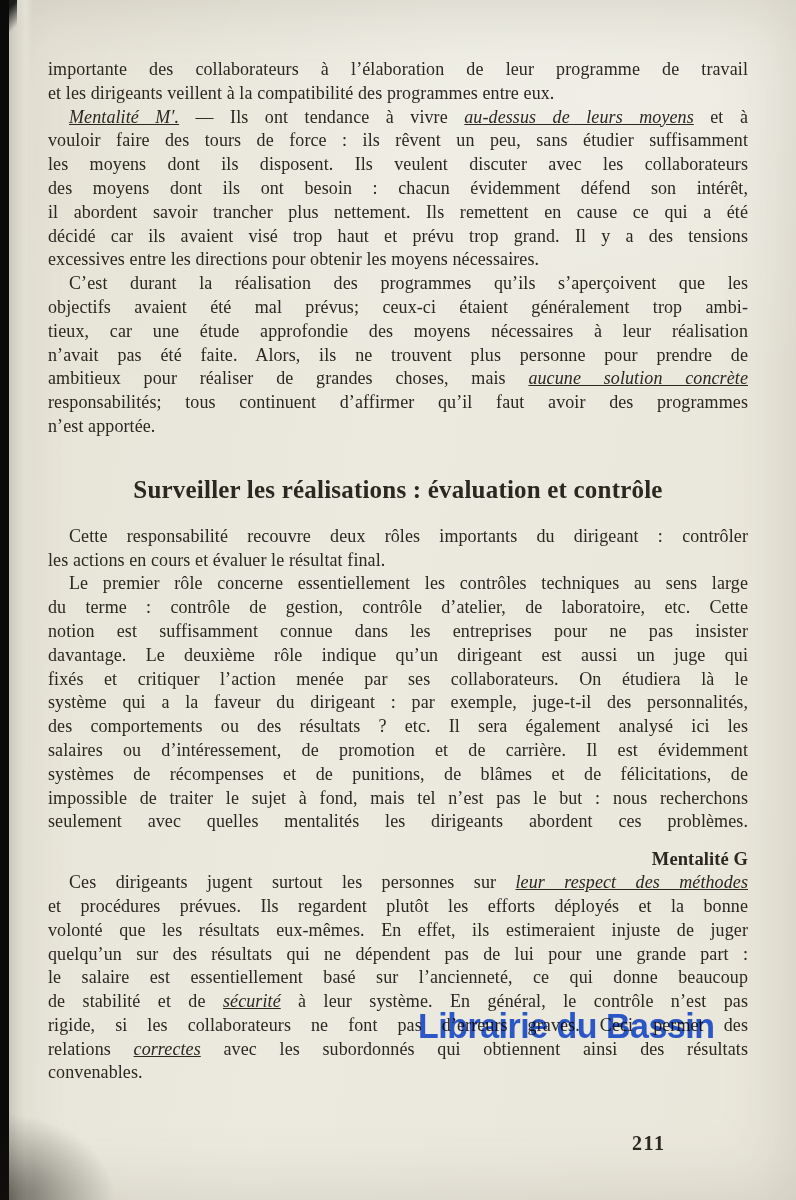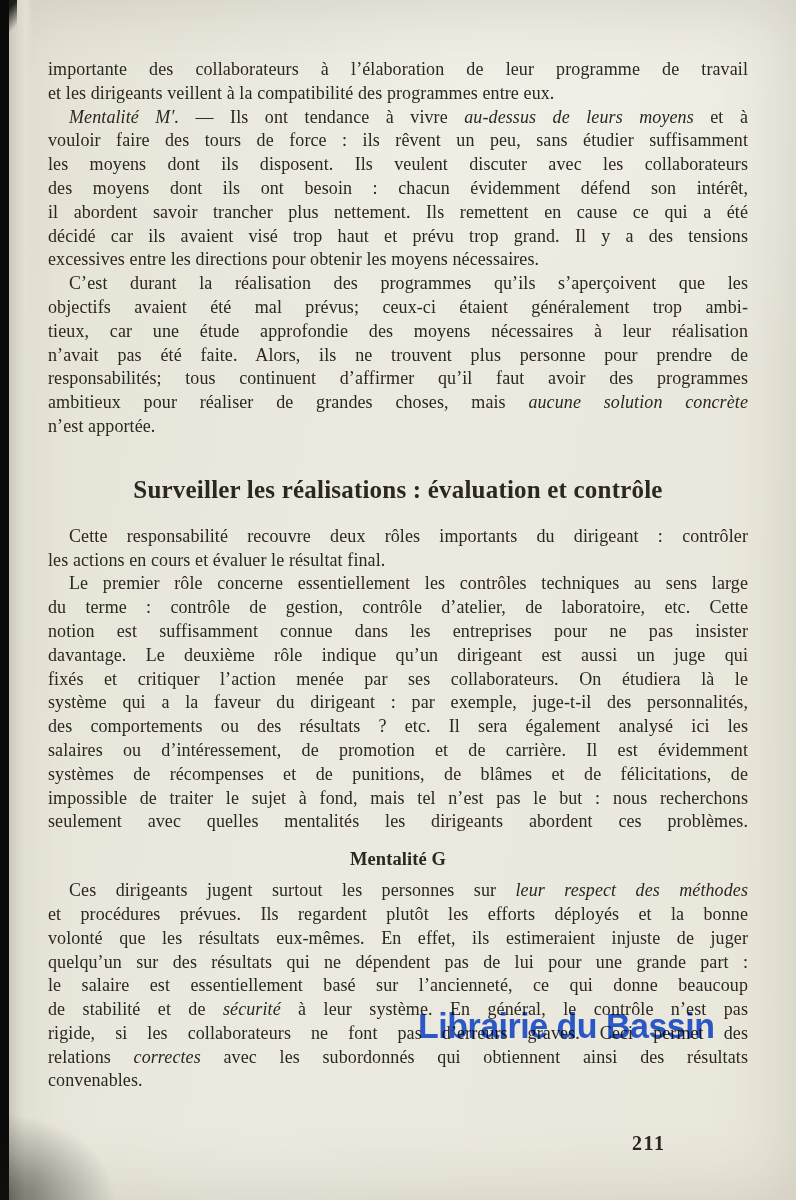--- a/index.html
+++ b/index.html
@@ -51,31 +51,31 @@
     text-align:justify;
     -moz-text-align-last:justify;
     text-align-last:justify;
     white-space:normal;
   }
   .line.final{
     -moz-text-align-last:left;
     text-align-last:left;
   }
   .line.indent{padding-left:21px;}
-  em{font-style:italic;}
+  em{font-style:italic;text-decoration:underline;}
   .heading{
     font-size:25px;line-height:34px;font-weight:bold;
     margin-top:34px;margin-bottom:18px;
     letter-spacing:0.2px;
     text-align:center;
   }
   .subheading{
     font-size:18.5px;line-height:24px;font-weight:bold;
-    margin-top:13px;margin-bottom:8px;
-    text-align:center;
+    margin-top:13px;
+    text-align:right;
   }
   .watermark{
     position:absolute;left:418px;top:1005px;z-index:9;
     font-family:"Liberation Sans","DejaVu Sans",sans-serif;
     font-weight:bold;
     font-size:35px;line-height:42px;
     letter-spacing:-0.5px;
     color:var(--watermark);
     mix-blend-mode:multiply;
     opacity:0.93;
@@ -109,22 +109,22 @@
         <div class="line"><span>des moyens dont ils ont besoin : chacun évidemment défend son intérêt,</span></div>
         <div class="line"><span>il abordent savoir trancher plus nettement. Ils remettent en cause ce qui a été</span></div>
         <div class="line"><span>décidé car ils avaient visé trop haut et prévu trop grand. Il y a des tensions</span></div>
         <div class="line final"><span>excessives entre les directions pour obtenir les moyens nécessaires.</span></div>
       </div>
       <div class="para">
         <div class="line indent"><span>C’est durant la réalisation des programmes qu’ils s’aperçoivent que les</span></div>
         <div class="line"><span>objectifs avaient été mal prévus; ceux-ci étaient généralement trop ambi-</span></div>
         <div class="line"><span>tieux, car une étude approfondie des moyens nécessaires à leur réalisation</span></div>
         <div class="line"><span>n’avait pas été faite. Alors, ils ne trouvent plus personne pour prendre de</span></div>
+        <div class="line"><span>ambitieux pour réaliser de grandes choses, mais </span><em>aucune solution concrète</em></div>
         <div class="line"><span>responsabilités; tous continuent d’affirmer qu’il faut avoir des programmes</span></div>
-        <div class="line"><span>ambitieux pour réaliser de grandes choses, mais </span><em>aucune solution concrète</em></div>
         <div class="line final"><span>n’est apportée.</span></div>
       </div>
       <div class="heading">Surveiller les réalisations : évaluation et contrôle</div>
       <div class="para">
         <div class="line indent"><span>Cette responsabilité recouvre deux rôles importants du dirigeant : contrôler</span></div>
         <div class="line final"><span>les actions en cours et évaluer le résultat final.</span></div>
       </div>
       <div class="para">
         <div class="line indent"><span>Le premier rôle concerne essentiellement les contrôles techniques au sens large</span></div>
         <div class="line"><span>du terme : contrôle de gestion, contrôle d’atelier, de laboratoire, etc. Cette</span></div>

